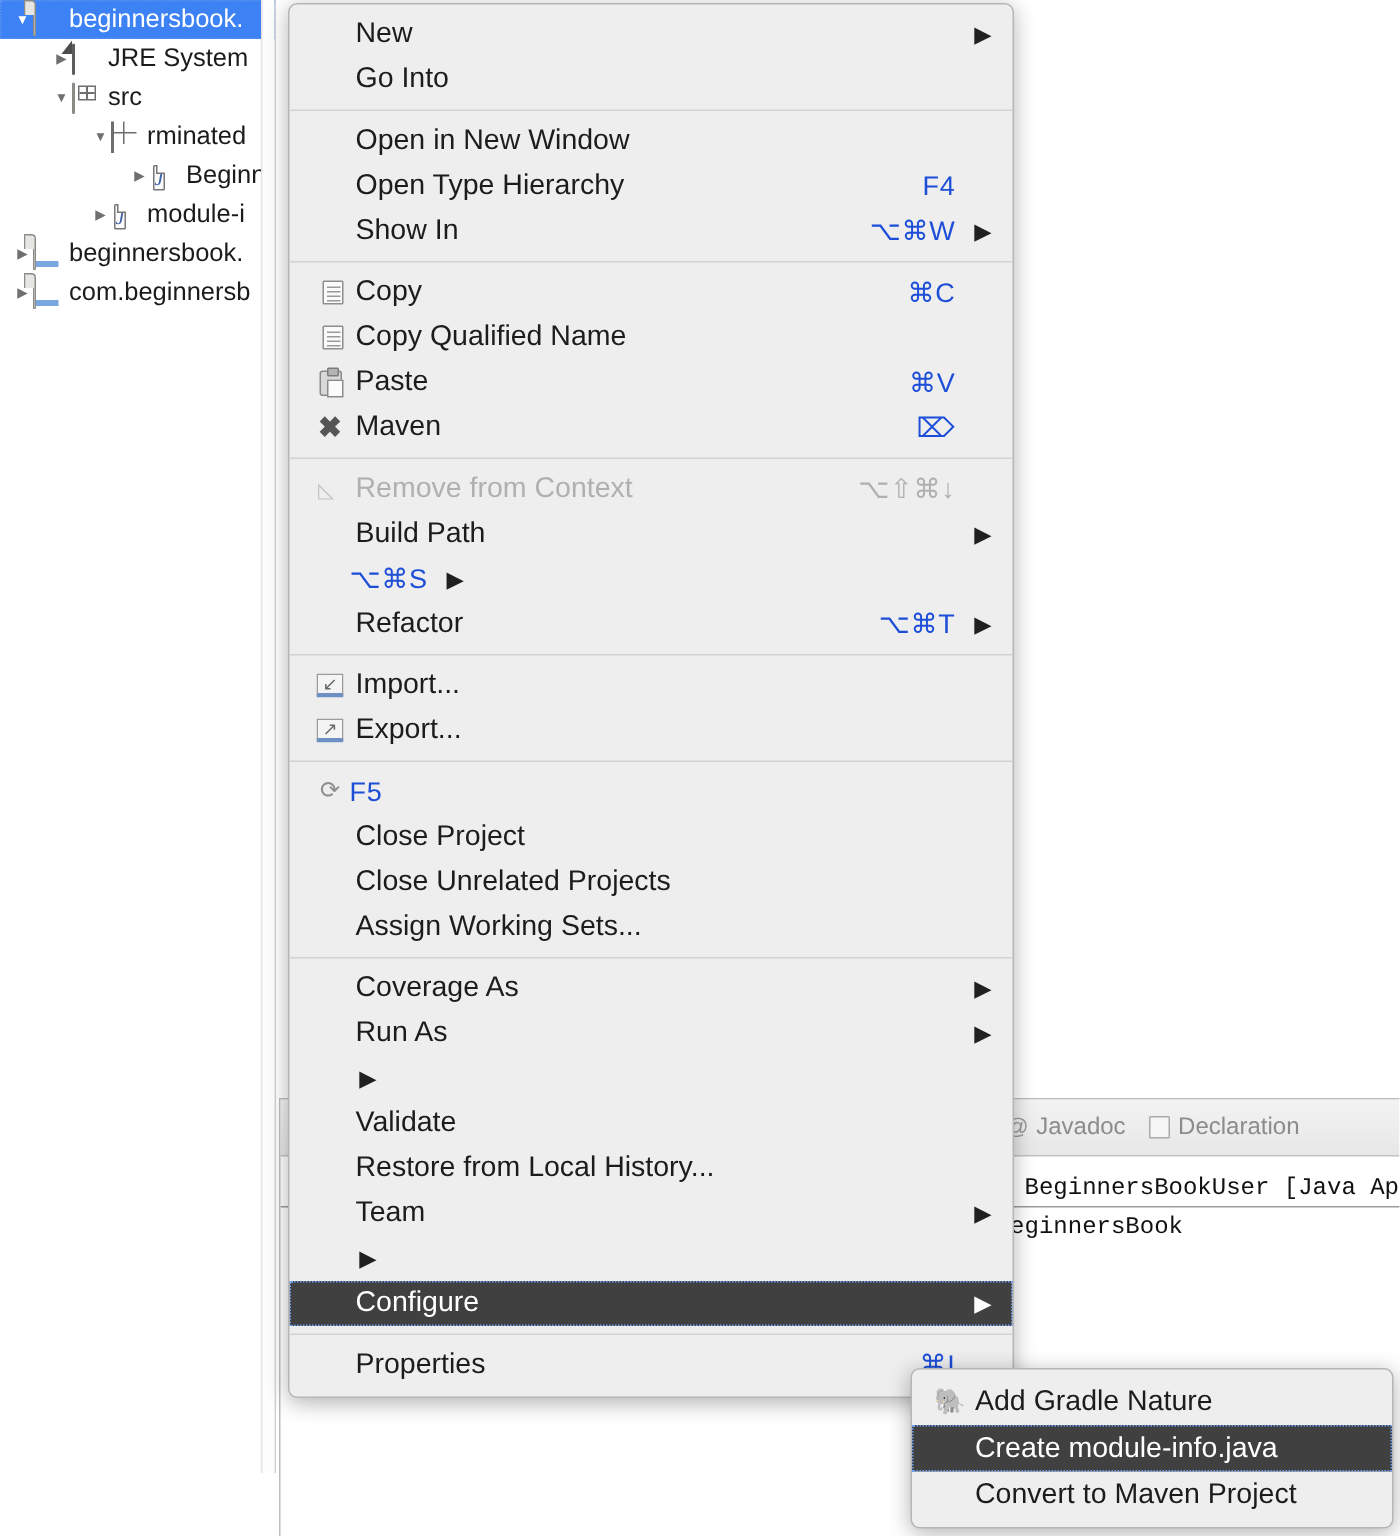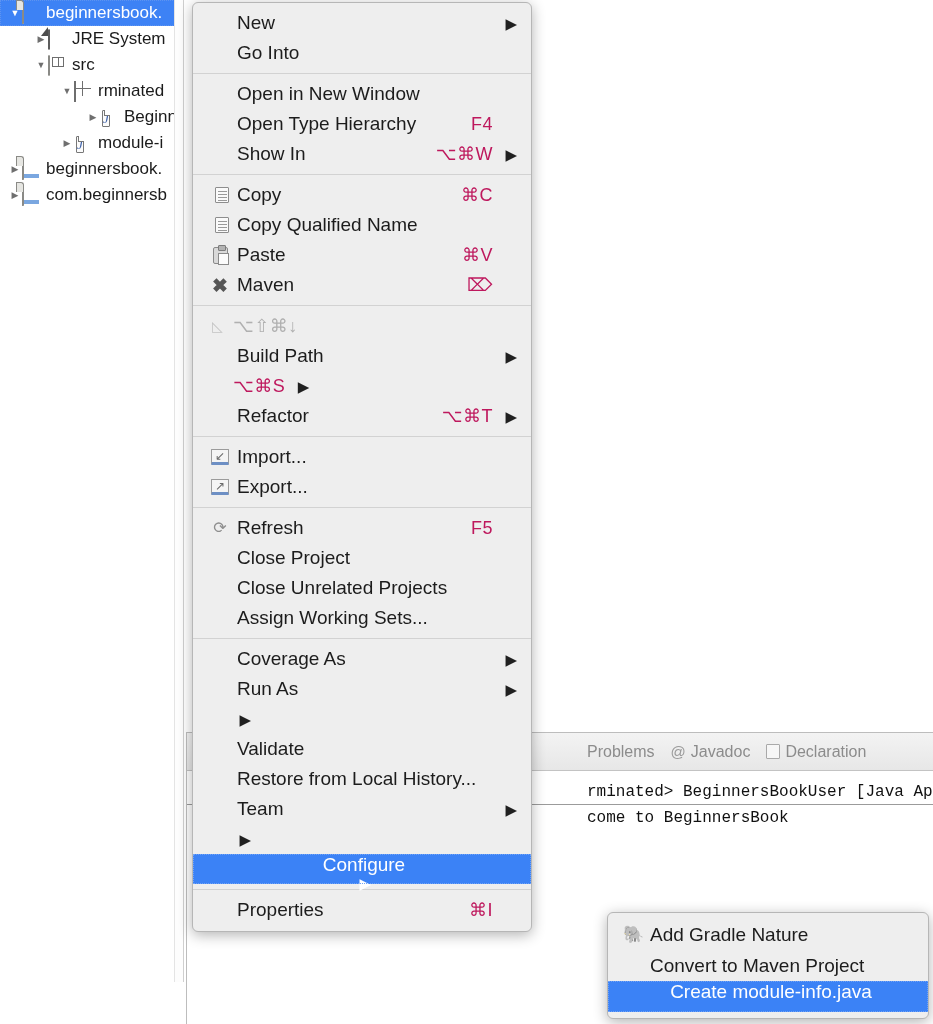--- a/index.html
+++ b/index.html
@@ -201,21 +201,21 @@
   .console-line.header {
     border-bottom: 1px solid #9b9b9b;
     display: inline-block;
     padding-right: 400px;
   }
 
   
   #context-menu {
     position: absolute;
     left: 192px; top: 2px;
-    width: 340px;
+    width: 484px;
     background: #eeeeee;
     border: 1px solid #b6b6b6;
     border-radius: 6px;
     box-shadow: 0 3px 14px rgba(0,0,0,0.30);
     padding: 5px 0 6px 0;
     font-size: 19px;
     color: #1c1c1c;
     overflow: hidden;
   }
   .mi {
@@ -225,40 +225,39 @@
     align-items: center;
     padding: 0 14px 0 14px;
     white-space: nowrap;
   }
   .mi .mi-icon {
     width: 26px; min-width: 26px;
     display: flex; align-items: center; justify-content: center;
   }
   .mi .mi-label { flex: 1; padding-left: 4px; }
   .mi .mi-accel {
-    color: #be185d;
+    color: #1d4ed8;
     font-size: 18px;
     padding-right: 6px;
     letter-spacing: 0.5px;
   }
   .mi .mi-arrow {
     width: 18px; min-width: 18px;
     text-align: right;
     font-size: 15px;
     color: #202020;
     line-height: 1;
   }
   .mi.disabled { color: #b0b0b0; }
   .mi.disabled .mi-accel { color: #b0b0b0; }
   .mi.highlight {
-    background: #3b82f6;
+    background: #404040;
     color: #ffffff;
     outline: 1px dotted #6fa2f7;
     outline-offset: -1px;
-    flex-direction: column;
   }
   .mi.highlight .mi-accel,
   .mi.highlight .mi-arrow { color: #ffffff; }
   .sep {
     height: 1px;
     background: #d2d2d2;
     margin: 5px 0;
   }
 
   
@@ -498,20 +497,21 @@
       </span>
       <span class="mi-label">Maven</span>
       <span class="mi-accel">⌦</span>
       <span class="mi-arrow"></span>
     </div>
     <div class="sep"></div>
     <div class="mi disabled">
       <span class="mi-icon">
         <span class="gi gi-ctx">◺</span>
       </span>
+      <span class="mi-label">Remove from Context</span>
       <span class="mi-accel">⌥⇧⌘↓</span>
       <span class="mi-arrow"></span>
     </div>
     <div class="mi">
       <span class="mi-icon"></span>
       <span class="mi-label">Build Path</span>
       <span class="mi-arrow">▶</span>
     </div>
     <div class="mi">
       <span class="mi-icon"></span>
@@ -537,21 +537,20 @@
         <span class="gi gi-exp">↗</span>
       </span>
       <span class="mi-label">Export...</span>
       <span class="mi-arrow"></span>
     </div>
     <div class="sep"></div>
     <div class="mi">
       <span class="mi-icon">
         <span class="gi gi-refresh">⟳</span>
       </span>
-      <span class="mi-label">Refresh</span>
       <span class="mi-accel">F5</span>
       <span class="mi-arrow"></span>
     </div>
     <div class="mi">
       <span class="mi-icon"></span>
       <span class="mi-label">Close Project</span>
       <span class="mi-arrow"></span>
     </div>
     <div class="mi">
       <span class="mi-icon"></span>
@@ -611,21 +610,21 @@
     </div>
   </div>
 
 <div id="submenu">
     <div class="mi">
       <span class="mi-icon">
         <span class="gi gi-gradle">🐘</span>
       </span>
       <span class="mi-label">Add Gradle Nature</span>
     </div>
+    <div class="mi highlight">
+      <span class="mi-icon"></span>
+      <span class="mi-label">Create module-info.java</span>
+    </div>
     <div class="mi">
       <span class="mi-icon"></span>
       <span class="mi-label">Convert to Maven Project</span>
     </div>
-    <div class="mi highlight">
-      <span class="mi-icon"></span>
-      <span class="mi-label">Create module-info.java</span>
-    </div>
   </div>
 
 </body></html>

